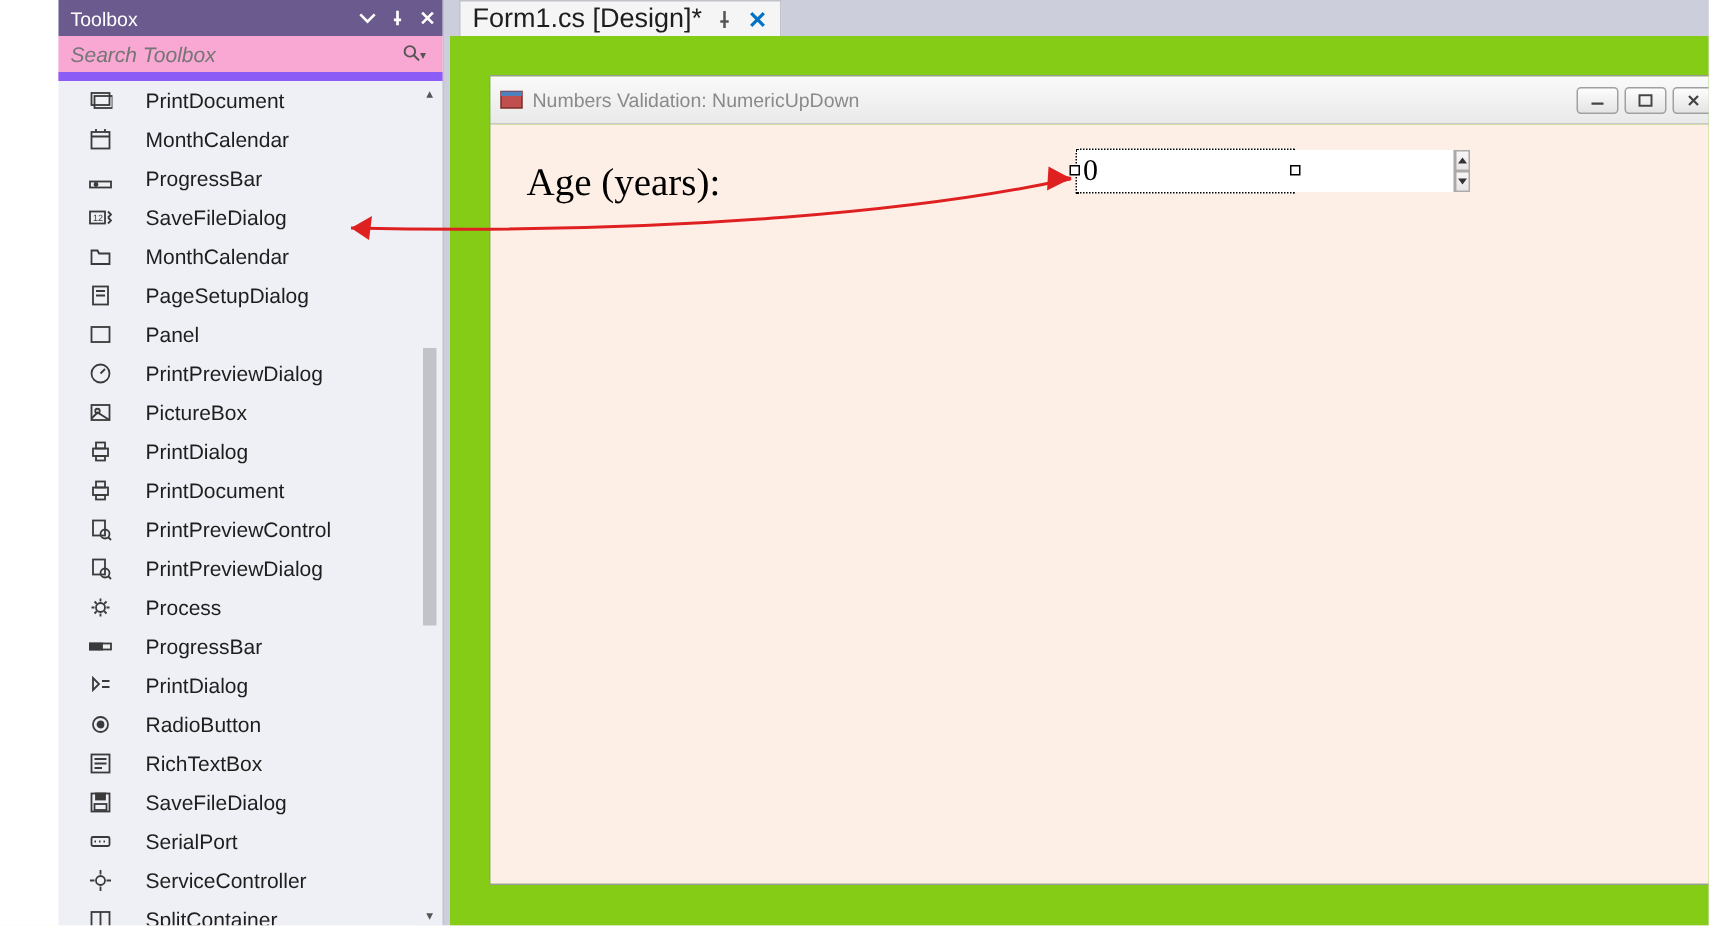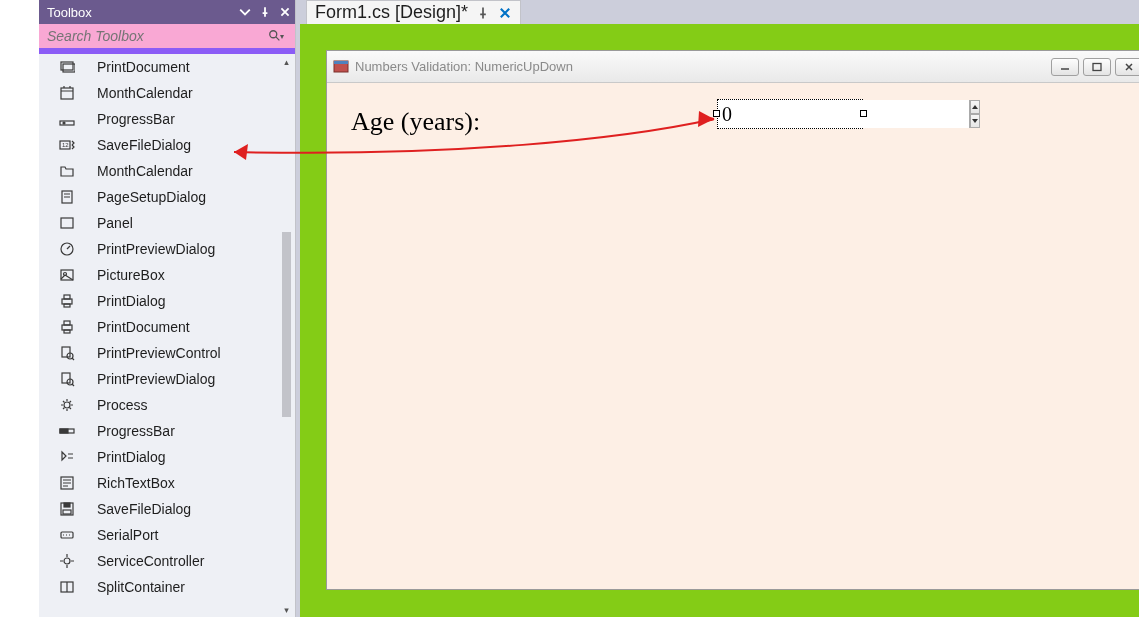--- a/index.html
+++ b/index.html
@@ -247,20 +247,29 @@
           <span class="icon">
             <svg viewBox="0 0 16 16" stroke="#3a3a3a" stroke-width="1.2" fill="none">
               <path d="M3 3l4 4-4 4zM9 5h5M9 9h5"></path>
             </svg>
           </span>
           <span>PrintDialog</span>
         </div>
         <div class="toolbox-item">
           <span class="icon">
             <svg viewBox="0 0 16 16" stroke="#3a3a3a" stroke-width="1.2" fill="none">
+              <circle cx="8" cy="8" r="5"></circle>
+              <circle cx="8" cy="8" r="2" fill="#3a3a3a"></circle>
+            </svg>
+          </span>
+          <span>RadioButton</span>
+        </div>
+        <div class="toolbox-item">
+          <span class="icon">
+            <svg viewBox="0 0 16 16" stroke="#3a3a3a" stroke-width="1.2" fill="none">
               <rect x="2" y="2" width="12" height="12"></rect>
               <path d="M4 5h8M4 8h8M4 11h5"></path>
             </svg>
           </span>
           <span>RichTextBox</span>
         </div>
         <div class="toolbox-item">
           <span class="icon">
             <svg viewBox="0 0 16 16" stroke="#3a3a3a" stroke-width="1.2" fill="none">
               <rect x="2" y="2" width="12" height="12"></rect>

